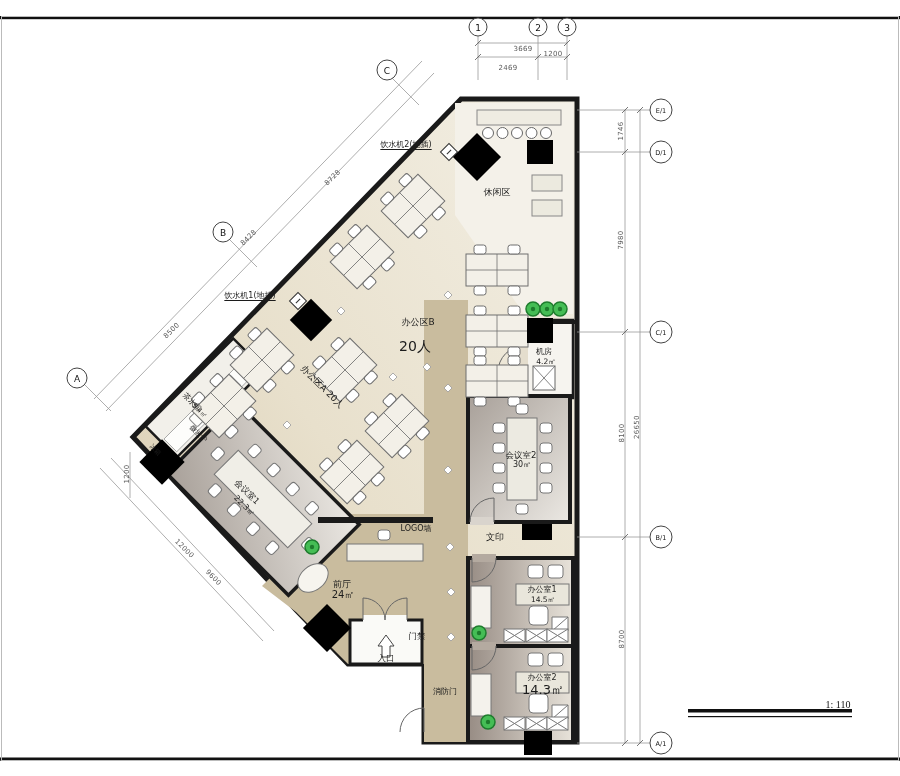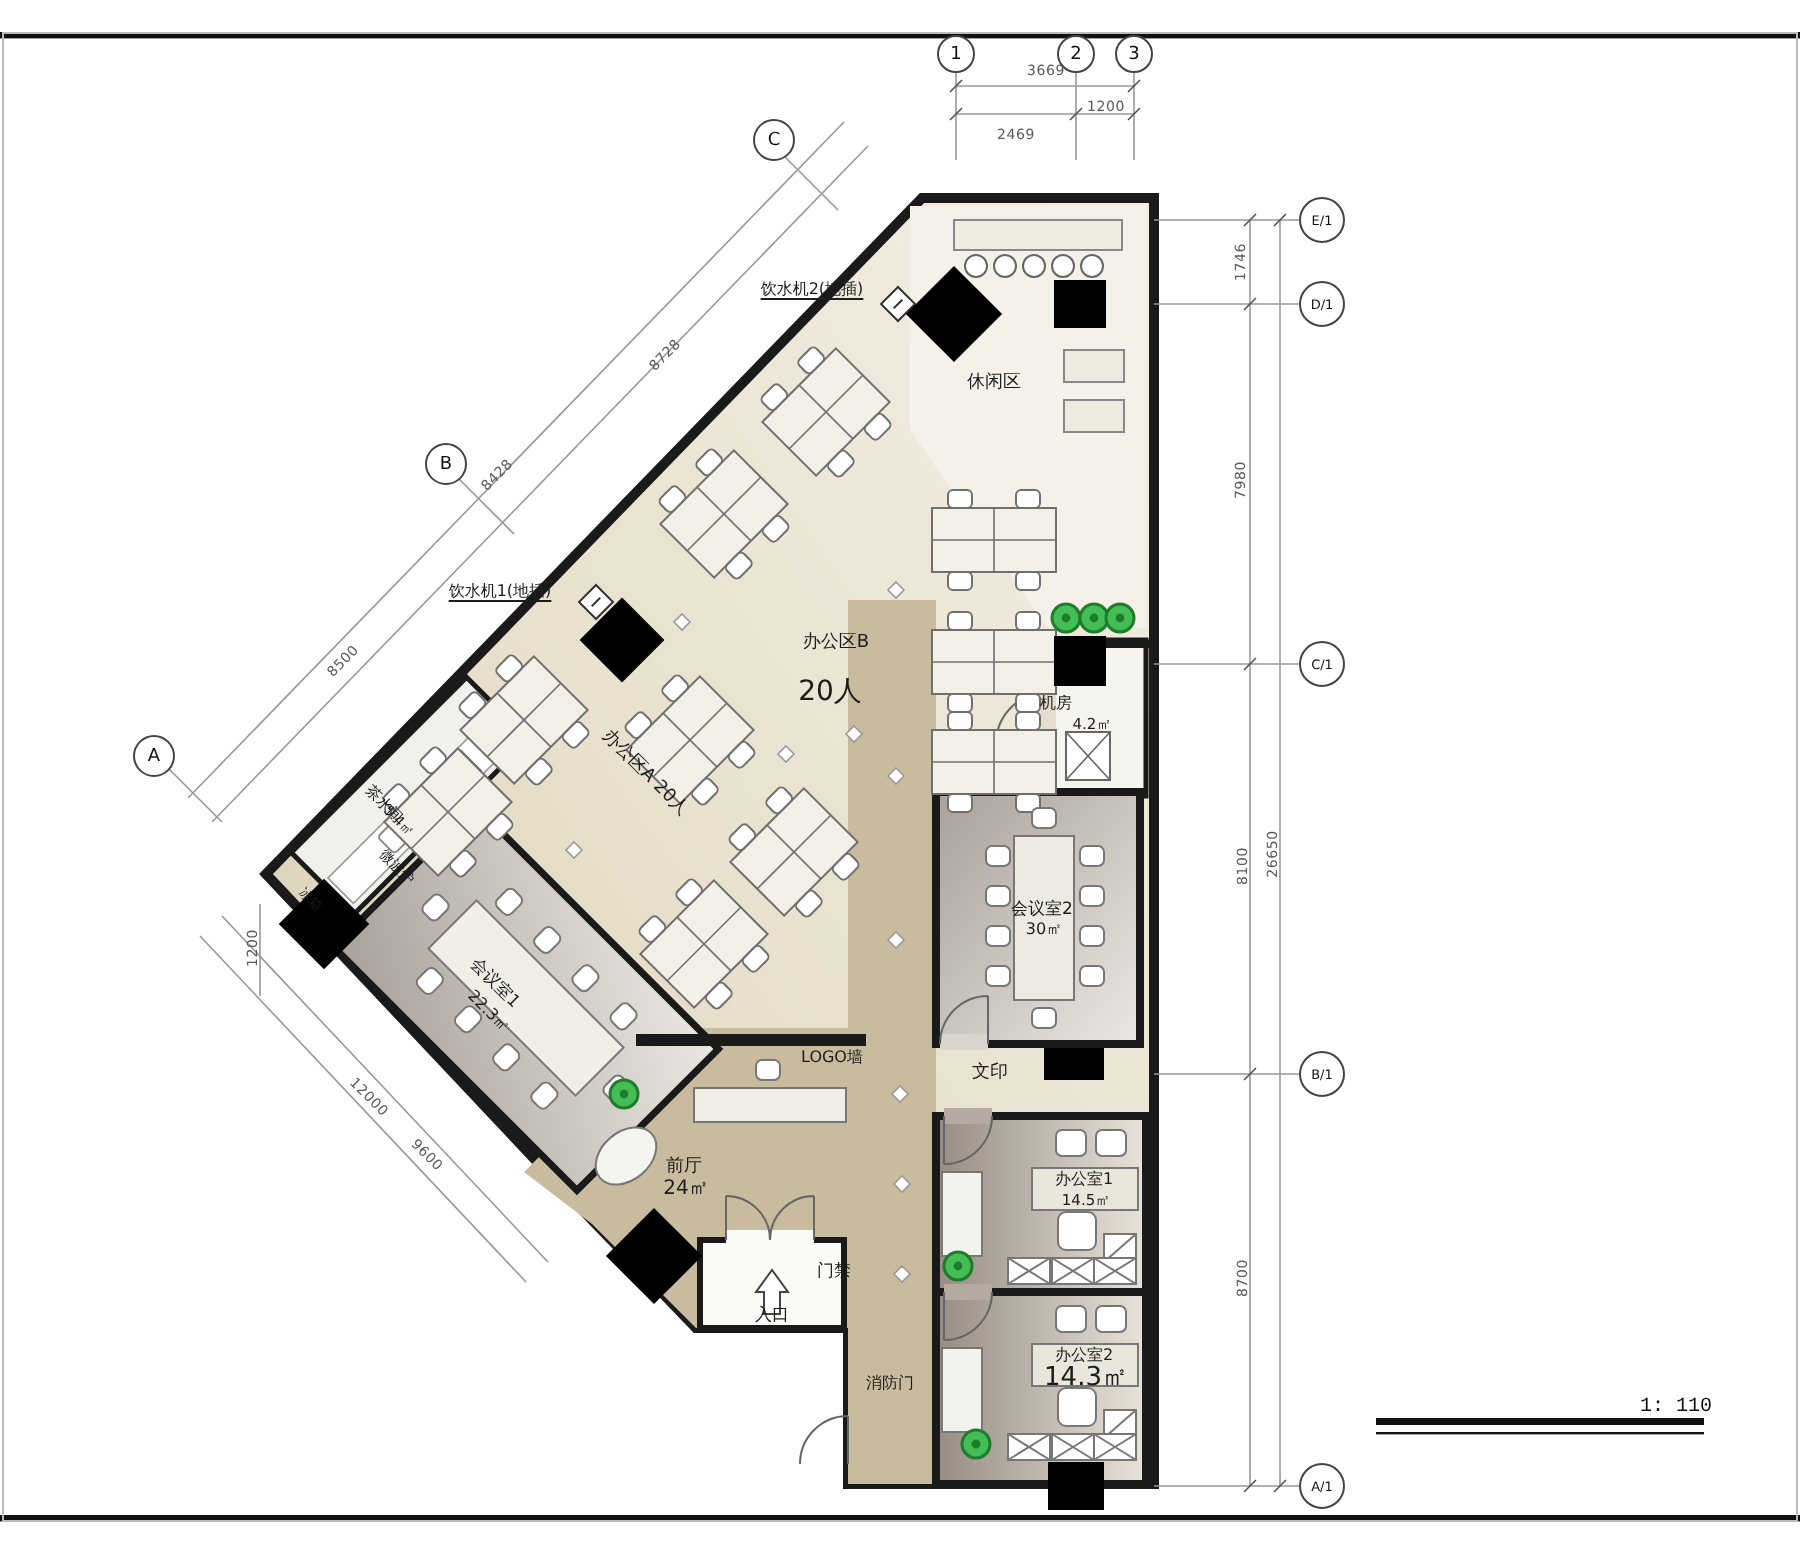--- a/index.html
+++ b/index.html
@@ -11,21 +11,21 @@
   .dim{font-size:7px;color:#5a5a5a;letter-spacing:.3px;}
   .ul{text-decoration:underline;text-underline-offset:2px;}
   .bubble{position:absolute;transform:translate(-50%,-50%);border:1px solid #444;border-radius:50%;
           background:#fff;display:flex;align-items:center;justify-content:center;color:#111;}
   .b17{width:17px;height:17px;font-size:9px;}
   .b19{width:19px;height:19px;font-size:9px;}
   .b20{width:21px;height:21px;font-size:6.5px;}
   .title{position:absolute;transform:translate(-50%,-50%);font-size:22px;font-weight:bold;
          letter-spacing:4px;color:#111;}
   .scale{position:absolute;transform:translate(-50%,-50%);font-size:10px;color:#111;
-         font-family:Liberation Mono, monospace;}
+         font-family:Liberation Serif, serif;}
 </style>
 </head>
 <body>
 
 <div class="sheet">
 
 <svg width="900" height="776" viewBox="0 0 900 776">
   <defs>
     <linearGradient id="floorG" x1="1" y1="0" x2="0" y2="1">
       <stop offset="0" stop-color="#f3efe4"></stop>
@@ -293,42 +293,42 @@
 <div class="bubble b19" style="left:387px;top:70px">
       <span>C</span>
     </div>
 <div class="bubble b19" style="left:223px;top:232px">
       <span>B</span>
     </div>
 <div class="bubble b19" style="left:77px;top:378px">
       <span>A</span>
     </div>
 
-<div class="lbl dim" style="left:523px;top:36px">3669</div>
+<div class="lbl dim" style="left:523px;top:49px">3669</div>
 <div class="lbl dim" style="left:508px;top:68px">2469</div>
 <div class="lbl dim" style="left:553px;top:54px">1200</div>
 <div class="lbl dim" style="left:621px;top:131px;transform:translate(-50%,-50%) rotate(-90deg)">1746</div>
 <div class="lbl dim" style="left:621px;top:240px;transform:translate(-50%,-50%) rotate(-90deg)">7980</div>
 <div class="lbl dim" style="left:622px;top:433px;transform:translate(-50%,-50%) rotate(-90deg)">8100</div>
 <div class="lbl dim" style="left:622px;top:639px;transform:translate(-50%,-50%) rotate(-90deg)">8700</div>
 <div class="lbl dim" style="left:637px;top:427px;transform:translate(-50%,-50%) rotate(-90deg)">26650</div>
 <div class="lbl dim" style="left:333px;top:178px;transform:translate(-50%,-50%) rotate(-45deg)">8728</div>
 <div class="lbl dim" style="left:249px;top:238px;transform:translate(-50%,-50%) rotate(-45deg)">8428</div>
 <div class="lbl dim" style="left:172px;top:331px;transform:translate(-50%,-50%) rotate(-45deg)">8500</div>
 <div class="lbl dim" style="left:184px;top:549px;transform:translate(-50%,-50%) rotate(45deg)">12000</div>
 <div class="lbl dim" style="left:213px;top:578px;transform:translate(-50%,-50%) rotate(45deg)">9600</div>
 <div class="lbl dim" style="left:127px;top:474px;transform:translate(-50%,-50%) rotate(-90deg)">1200</div>
 
 <div class="lbl ul" style="left:406px;top:145px;font-size:8px">饮水机2(地插)</div>
 <div class="lbl ul" style="left:250px;top:296px;font-size:8px">饮水机1(地插)</div>
 <div class="lbl" style="left:497px;top:192px">休闲区</div>
 <div class="lbl" style="left:418px;top:322px">办公区B</div>
 <div class="lbl" style="left:415px;top:346px;font-size:14px">20人</div>
 <div class="lbl" style="left:322px;top:387px;transform:translate(-50%,-50%) rotate(45deg)">办公区A  20人</div>
-<div class="lbl" style="left:528px;top:352px;font-size:8px">机房</div>
+<div class="lbl" style="left:544px;top:352px;font-size:8px">机房</div>
 <div class="lbl" style="left:546px;top:362px;font-size:7.5px">4.2㎡</div>
 <div class="lbl" style="left:521px;top:455px;font-size:8.5px">会议室2</div>
 <div class="lbl" style="left:522px;top:465px;font-size:8px">30㎡</div>
 <div class="lbl" style="left:247px;top:492px;font-size:8.5px;transform:translate(-50%,-50%) rotate(45deg)">会议室1</div>
 <div class="lbl" style="left:244px;top:506px;font-size:8px;transform:translate(-50%,-50%) rotate(45deg)">22.3㎡</div>
 <div class="lbl" style="left:192px;top:402px;font-size:7.5px;transform:translate(-50%,-50%) rotate(45deg)">茶水间</div>
 <div class="lbl" style="left:199px;top:411px;font-size:7px;transform:translate(-50%,-50%) rotate(45deg)">5.4㎡</div>
 <div class="lbl" style="left:198px;top:434px;font-size:7px;transform:translate(-50%,-50%) rotate(45deg)">微波炉</div>
 <div class="lbl" style="left:155px;top:450px;font-size:6.5px;transform:translate(-50%,-50%) rotate(45deg)">冰箱</div>
 <div class="lbl" style="left:342px;top:584px">前厅</div>

